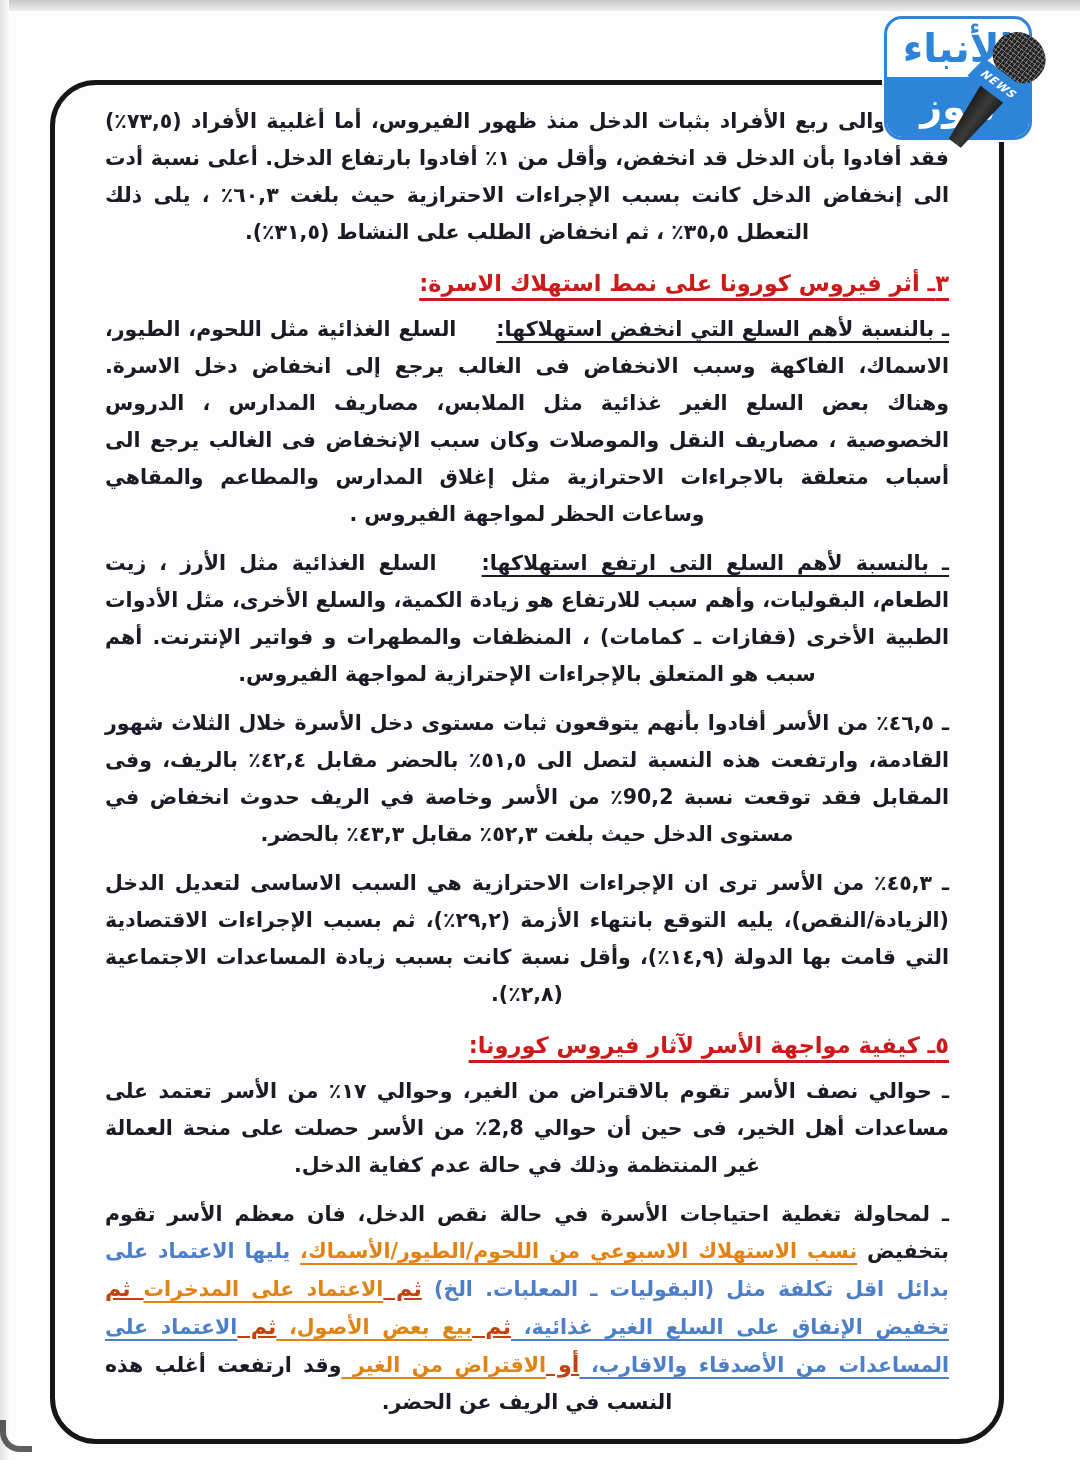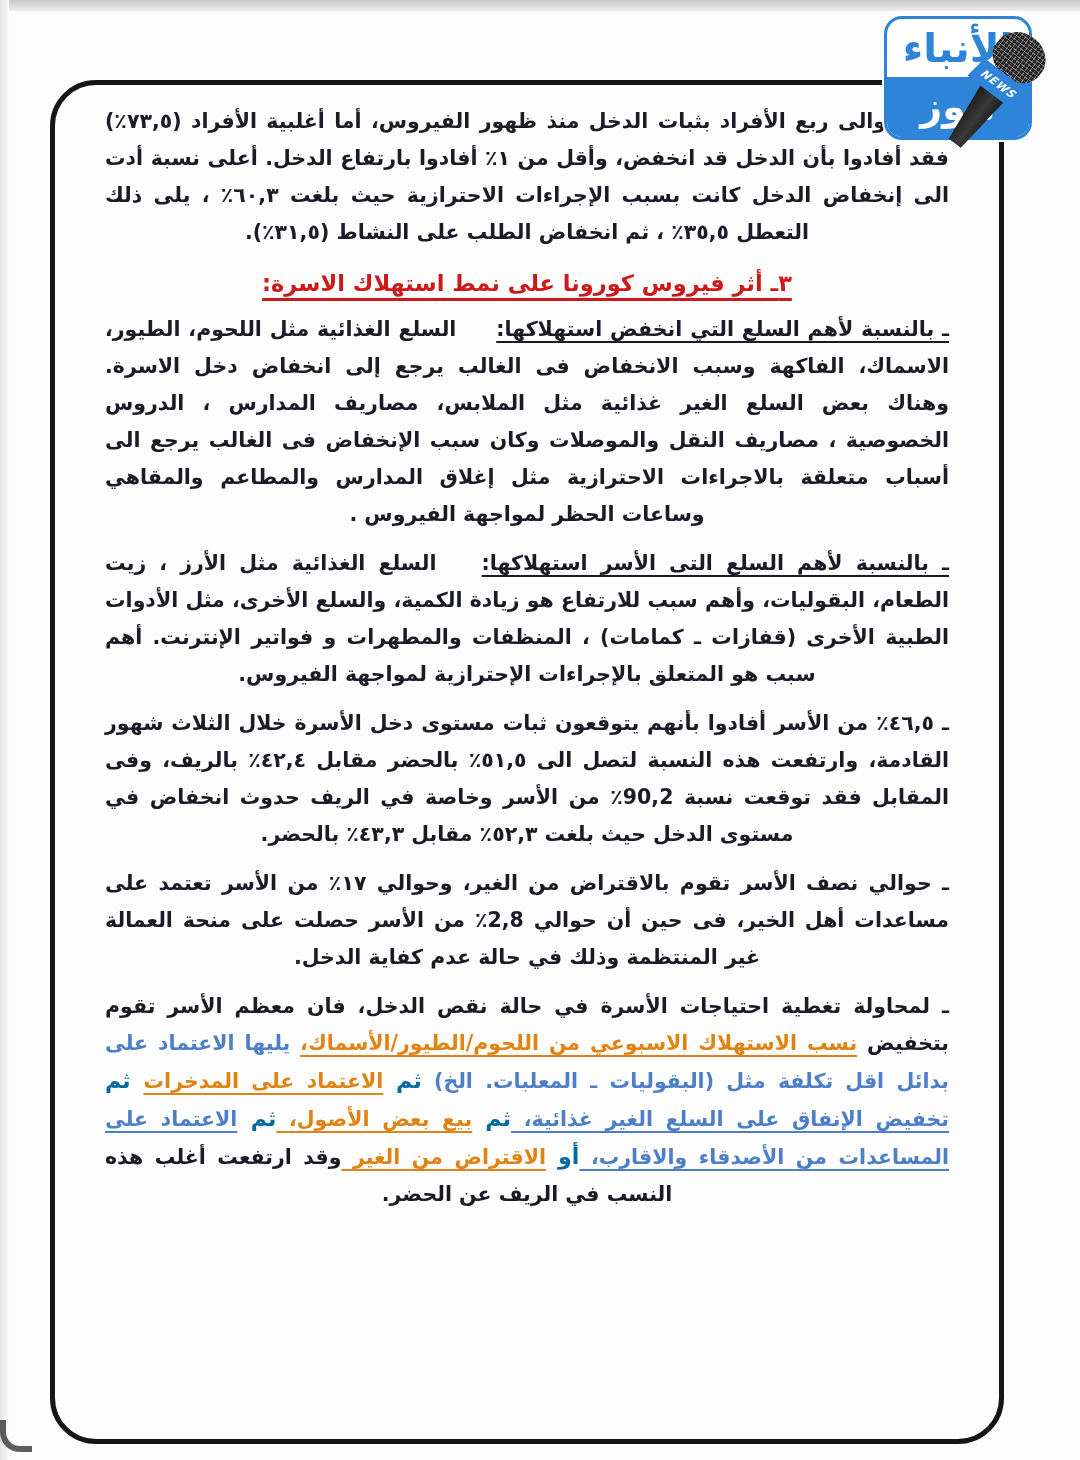--- a/index.html
+++ b/index.html
@@ -23,28 +23,28 @@
   .body-p{
     margin:12px 0;color:#1b1b26;font-weight:700;
     font-size:20.5px;line-height:37px;
     text-align:justify;text-align-last:center;
   }
   .body-p.first{margin-top:2px;}
   .u-lead{text-decoration:underline;text-decoration-thickness:2px;text-underline-offset:5px;margin-left:32px;}
 
   .red-h{
     margin:16px 0 6px;color:#cc1a1a;font-weight:700;font-size:22.5px;line-height:32px;
-    text-align:center;text-decoration:underline;text-decoration-thickness:2.5px;text-underline-offset:7px;
+    text-align:right;text-decoration:underline;text-decoration-thickness:2.5px;text-underline-offset:7px;
   }
 
   
   .sg-o{color:#e08312;text-decoration:underline;text-decoration-thickness:2px;text-underline-offset:5px;margin-top:33px;}
   .sg-b{color:#4d7fc9;}
   .sg-bu{color:#4d7fc9;text-decoration:underline;text-decoration-thickness:2px;text-underline-offset:5px;}
-  .sg-th{color:#0369a1;font-size:1.08em;}
+  .sg-th{color:#c2410c;font-size:1.08em;text-decoration:underline;}
 
   
   .logo{position:absolute;top:10px;right:38px;width:175px;height:165px;z-index:5;}
   .badge{
     position:absolute;top:6px;right:10px;width:148px;height:124px;background:#ffffff;
     border:3px solid #2e84d8;border-radius:18px;overflow:hidden;box-sizing:border-box;
     box-shadow:0 0 0 2px #ffffff;
   }
   .badge-top{height:58px;display:flex;align-items:center;justify-content:center;
     color:#2e84d8;font-weight:700;font-size:40px;line-height:1;}
@@ -75,26 +75,28 @@
 <div class="scan-corner"></div>
 
 <div class="frame">
 
   <p class="body-p first">أفاد حوالى ربع الأفراد بثبات الدخل منذ ظهور الفيروس، أما أغلبية الأفراد (٧٣,٥٪) فقد أفادوا بأن الدخل قد انخفض، وأقل من ١٪ أفادوا بارتفاع الدخل. أعلى نسبة أدت الى إنخفاض الدخل كانت بسبب الإجراءات الاحترازية حيث بلغت ٦٠,٣٪ ، يلى ذلك التعطل ٣٥,٥٪ ، ثم انخفاض الطلب على النشاط (٣١,٥٪).</p>
 
   <h2 class="red-h">٣ـ أثر فيروس كورونا على نمط استهلاك الاسرة:</h2>
 
   <p class="body-p"><span class="u-lead">ـ بالنسبة لأهم السلع التي انخفض استهلاكها:</span><span> السلع الغذائية مثل اللحوم، الطيور، الاسماك، الفاكهة وسبب الانخفاض فى الغالب يرجع إلى انخفاض دخل الاسرة. وهناك بعض السلع الغير غذائية مثل الملابس، مصاريف المدارس ، الدروس الخصوصية ، مصاريف النقل والموصلات وكان سبب الإنخفاض فى الغالب يرجع الى أسباب متعلقة بالاجراءات الاحترازية مثل إغلاق المدارس والمطاعم والمقاهي وساعات الحظر لمواجهة الفيروس .</span></p>
 
-  <p class="body-p"><span class="u-lead">ـ بالنسبة لأهم السلع التى الأسر استهلاكها:</span><span> السلع الغذائية مثل الأرز ، زيت الطعام، البقوليات، وأهم سبب للارتفاع هو زيادة الكمية،   والسلع الأخرى، مثل الأدوات الطبية الأخرى (قفازات ـ كمامات) ، المنظفات والمطهرات و فواتير الإنترنت. أهم سبب هو المتعلق بالإجراءات الإحترازية لمواجهة الفيروس.</span></p>
+  <p class="body-p"><span class="u-lead">ـ بالنسبة لأهم السلع التى ارتفع استهلاكها:</span><span> السلع الغذائية مثل الأرز ، زيت الطعام، البقوليات، وأهم سبب للارتفاع هو زيادة الكمية،   والسلع الأخرى، مثل الأدوات الطبية الأخرى (قفازات ـ كمامات) ، المنظفات والمطهرات و فواتير الإنترنت. أهم سبب هو المتعلق بالإجراءات الإحترازية لمواجهة الفيروس.</span></p>
 
 
   <p class="body-p">ـ ٤٦,٥٪ من الأسر أفادوا بأنهم يتوقعون ثبات مستوى دخل الأسرة خلال الثلاث شهور القادمة، وارتفعت هذه النسبة لتصل الى ٥١,٥٪ بالحضر مقابل ٤٢,٤٪ بالريف، وفى المقابل فقد توقعت نسبة 90,2٪ من الأسر وخاصة في الريف حدوث انخفاض في مستوى الدخل حيث بلغت ٥٢,٣٪ مقابل ٤٣,٣٪ بالحضر.</p>
 
+  <p class="body-p">ـ ٤٥,٣٪ من الأسر ترى ان الإجراءات الاحترازية هي السبب الاساسى لتعديل الدخل (الزيادة/النقص)، يليه التوقع بانتهاء الأزمة (٢٩,٢٪)، ثم بسبب الإجراءات الاقتصادية التي قامت بها الدولة (١٤,٩٪)، وأقل نسبة كانت بسبب زيادة المساعدات الاجتماعية (٢,٨٪).</p>
 
+  <h2 class="red-h">٥ـ كيفية مواجهة الأسر لآثار فيروس كورونا:</h2>
 
   <p class="body-p">ـ حوالي نصف الأسر تقوم بالاقتراض من الغير، وحوالي ١٧٪ من الأسر تعتمد على مساعدات أهل الخير، فى حين أن حوالي 2,8٪ من الأسر حصلت على منحة العمالة غير المنتظمة وذلك في حالة عدم كفاية الدخل.</p>
 
   <p class="body-p"><span>ـ لمحاولة تغطية احتياجات الأسرة في حالة نقص الدخل، فان معظم الأسر تقوم بتخفيض </span><span class="sg-o">نسب الاستهلاك الاسبوعي من اللحوم/الطيور/الأسماك،</span><span class="sg-b"> يليها الاعتماد على بدائل اقل تكلفة مثل (البقوليات ـ المعلبات. الخ) </span><span class="sg-th">ثم </span><span class="sg-o">الاعتماد على المدخرات</span><span class="sg-th"> ثم  </span><span class="sg-bu">تخفيض الإنفاق على السلع الغير غذائية، </span><span class="sg-th">ثم </span><span class="sg-o">بيع بعض الأصول، </span><span class="sg-th">ثم  </span><span class="sg-bu">الاعتماد على المساعدات من الأصدقاء والاقارب، </span><span class="sg-th">أو </span><span class="sg-o">الاقتراض من الغير </span><span>وقد ارتفعت أغلب هذه النسب في الريف عن الحضر.</span></p>
 
 </div>
 
 <div class="logo">
   <div class="badge">
     <div class="badge-top">الأنباء</div>

